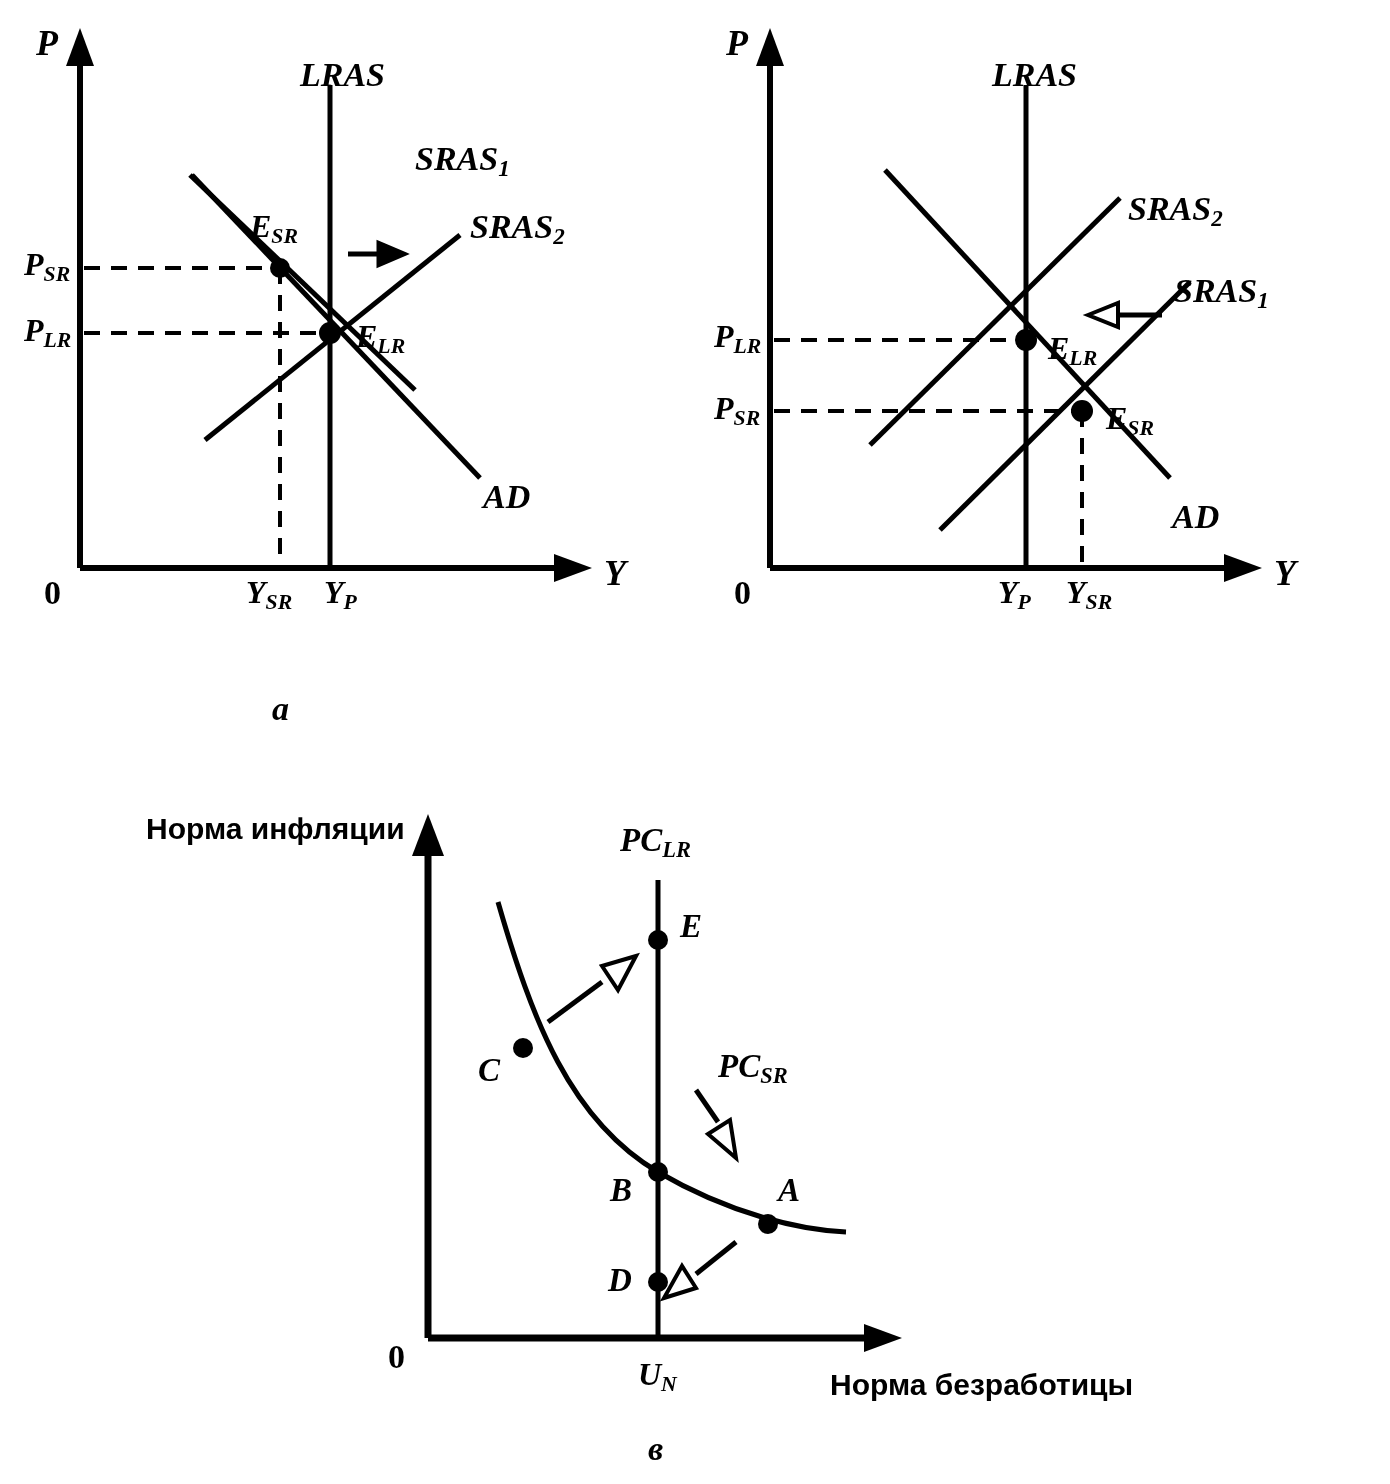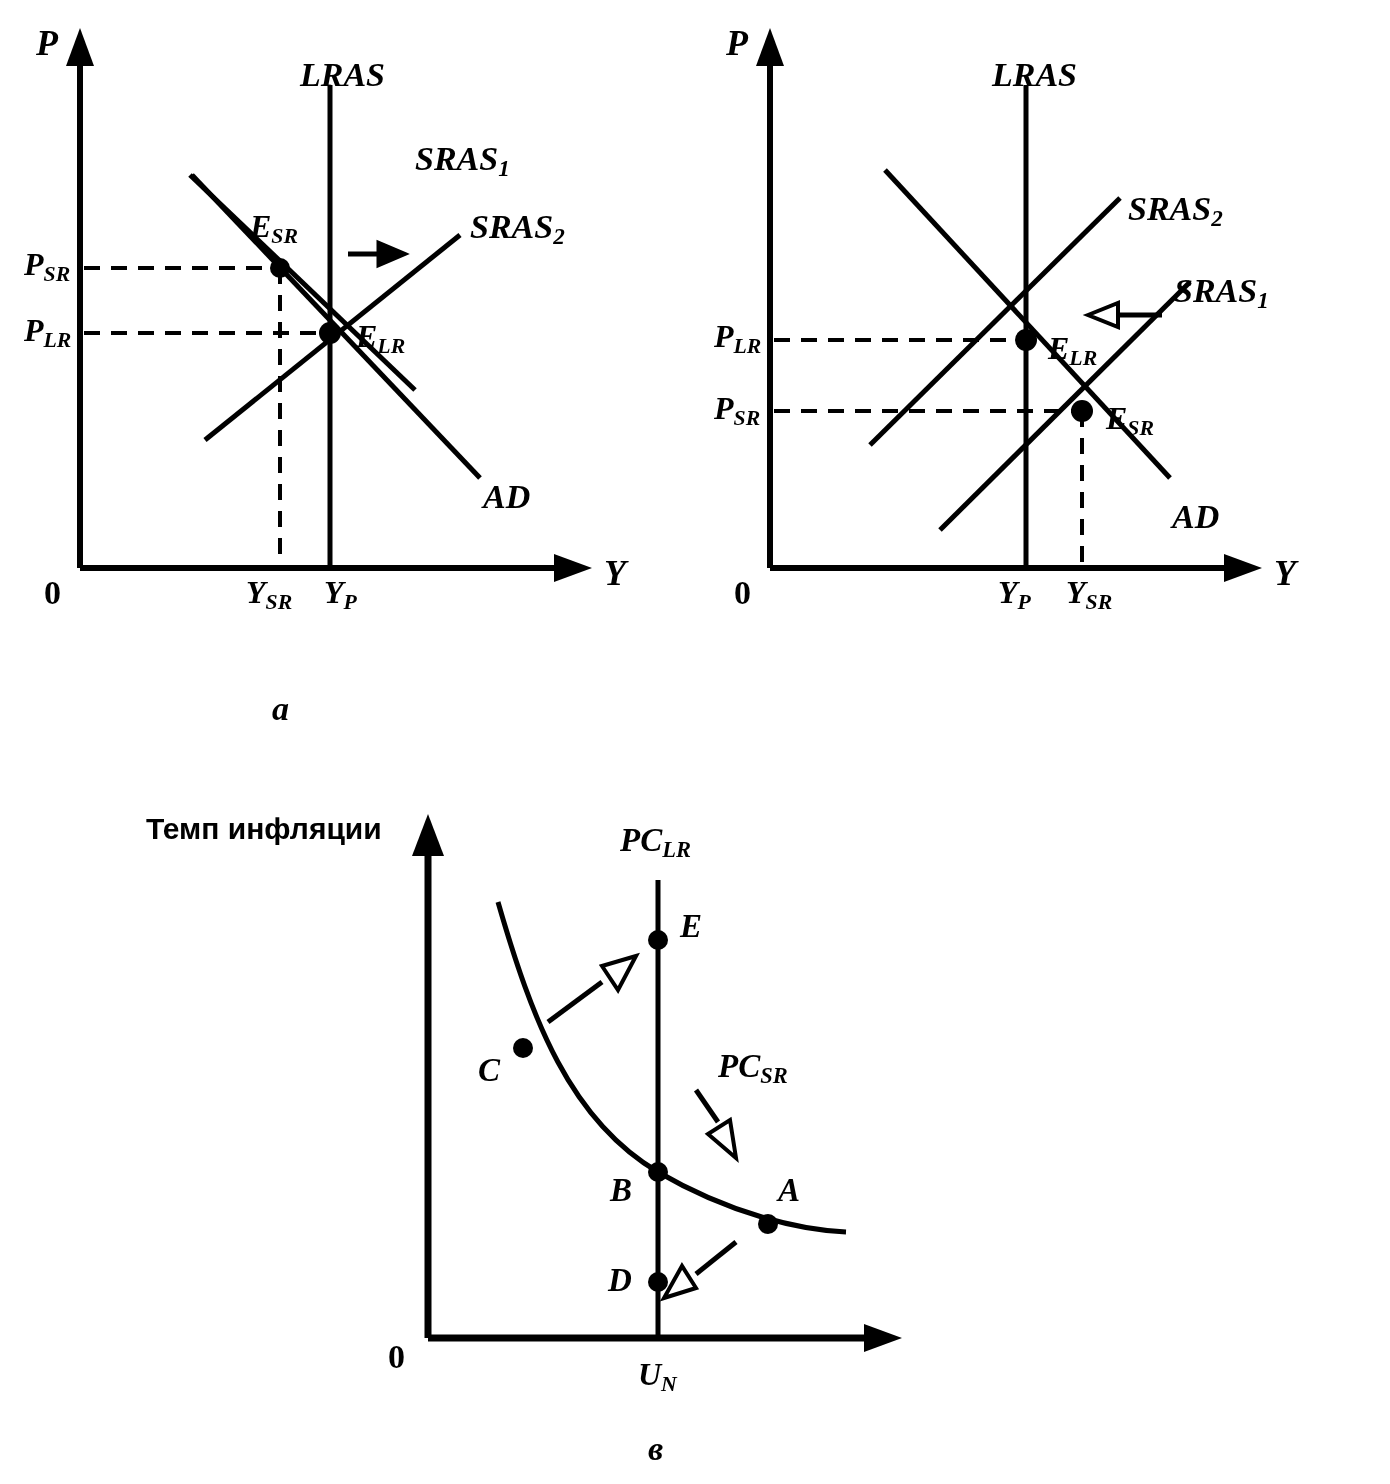--- a/index.html
+++ b/index.html
@@ -168,21 +168,22 @@
       <line x1="556" y1="300" x2="578" y2="332" stroke="#000" stroke-width="5"></line>
       <polygon points="596,368 568,344 590,330" fill="none" stroke="#000" stroke-width="4"></polygon>
     </g>
 
     <g>
       <line x1="596" y1="452" x2="556" y2="484" stroke="#000" stroke-width="5"></line>
       <polygon points="524,508 556,498 542,476" fill="none" stroke="#000" stroke-width="4"></polygon>
     </g>
   </svg>
 
-  <span class="axtxt" style="left:6px;top:22px;">Темп инфляции</span>
+  <span class="axtxt" style="left:6px;top:22px;">Норма инфляции</span>
+  <span class="axtxt" style="left:690px;top:578px;">Норма безработицы</span>
   <span class="lbl plain" style="left:248px;top:548px;font-size:34px;font-weight:bold;">0</span>
 
   <span class="lbl" style="left:480px;top:32px;font-size:33px;"><span>PC</span><span class="sub">LR</span></span>
 
   <span class="lbl" style="left:578px;top:258px;font-size:33px;"><span>PC</span><span class="sub">SR</span></span>
 
   <span class="lbl" style="left:540px;top:118px;font-size:33px;">E</span>
   <span class="lbl" style="left:338px;top:262px;font-size:33px;">C</span>
   <span class="lbl" style="left:470px;top:382px;font-size:33px;">B</span>
   <span class="lbl" style="left:638px;top:382px;font-size:33px;">A</span>

